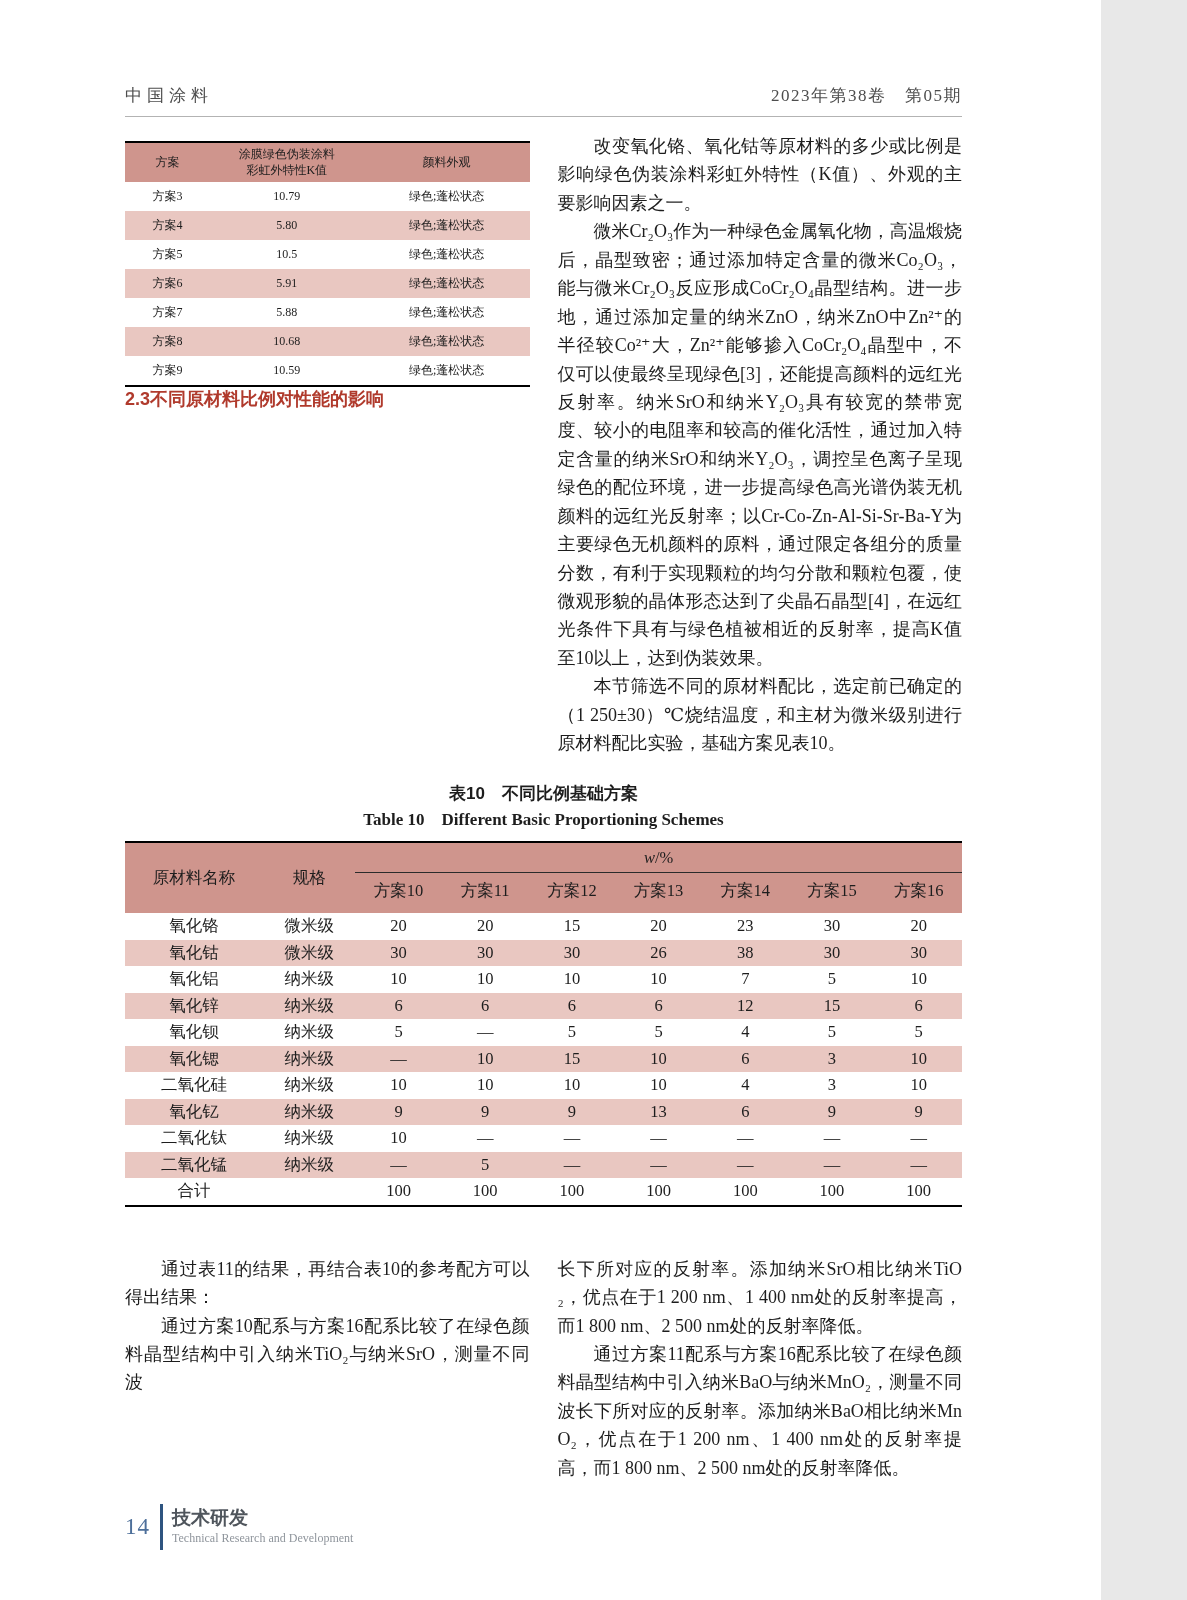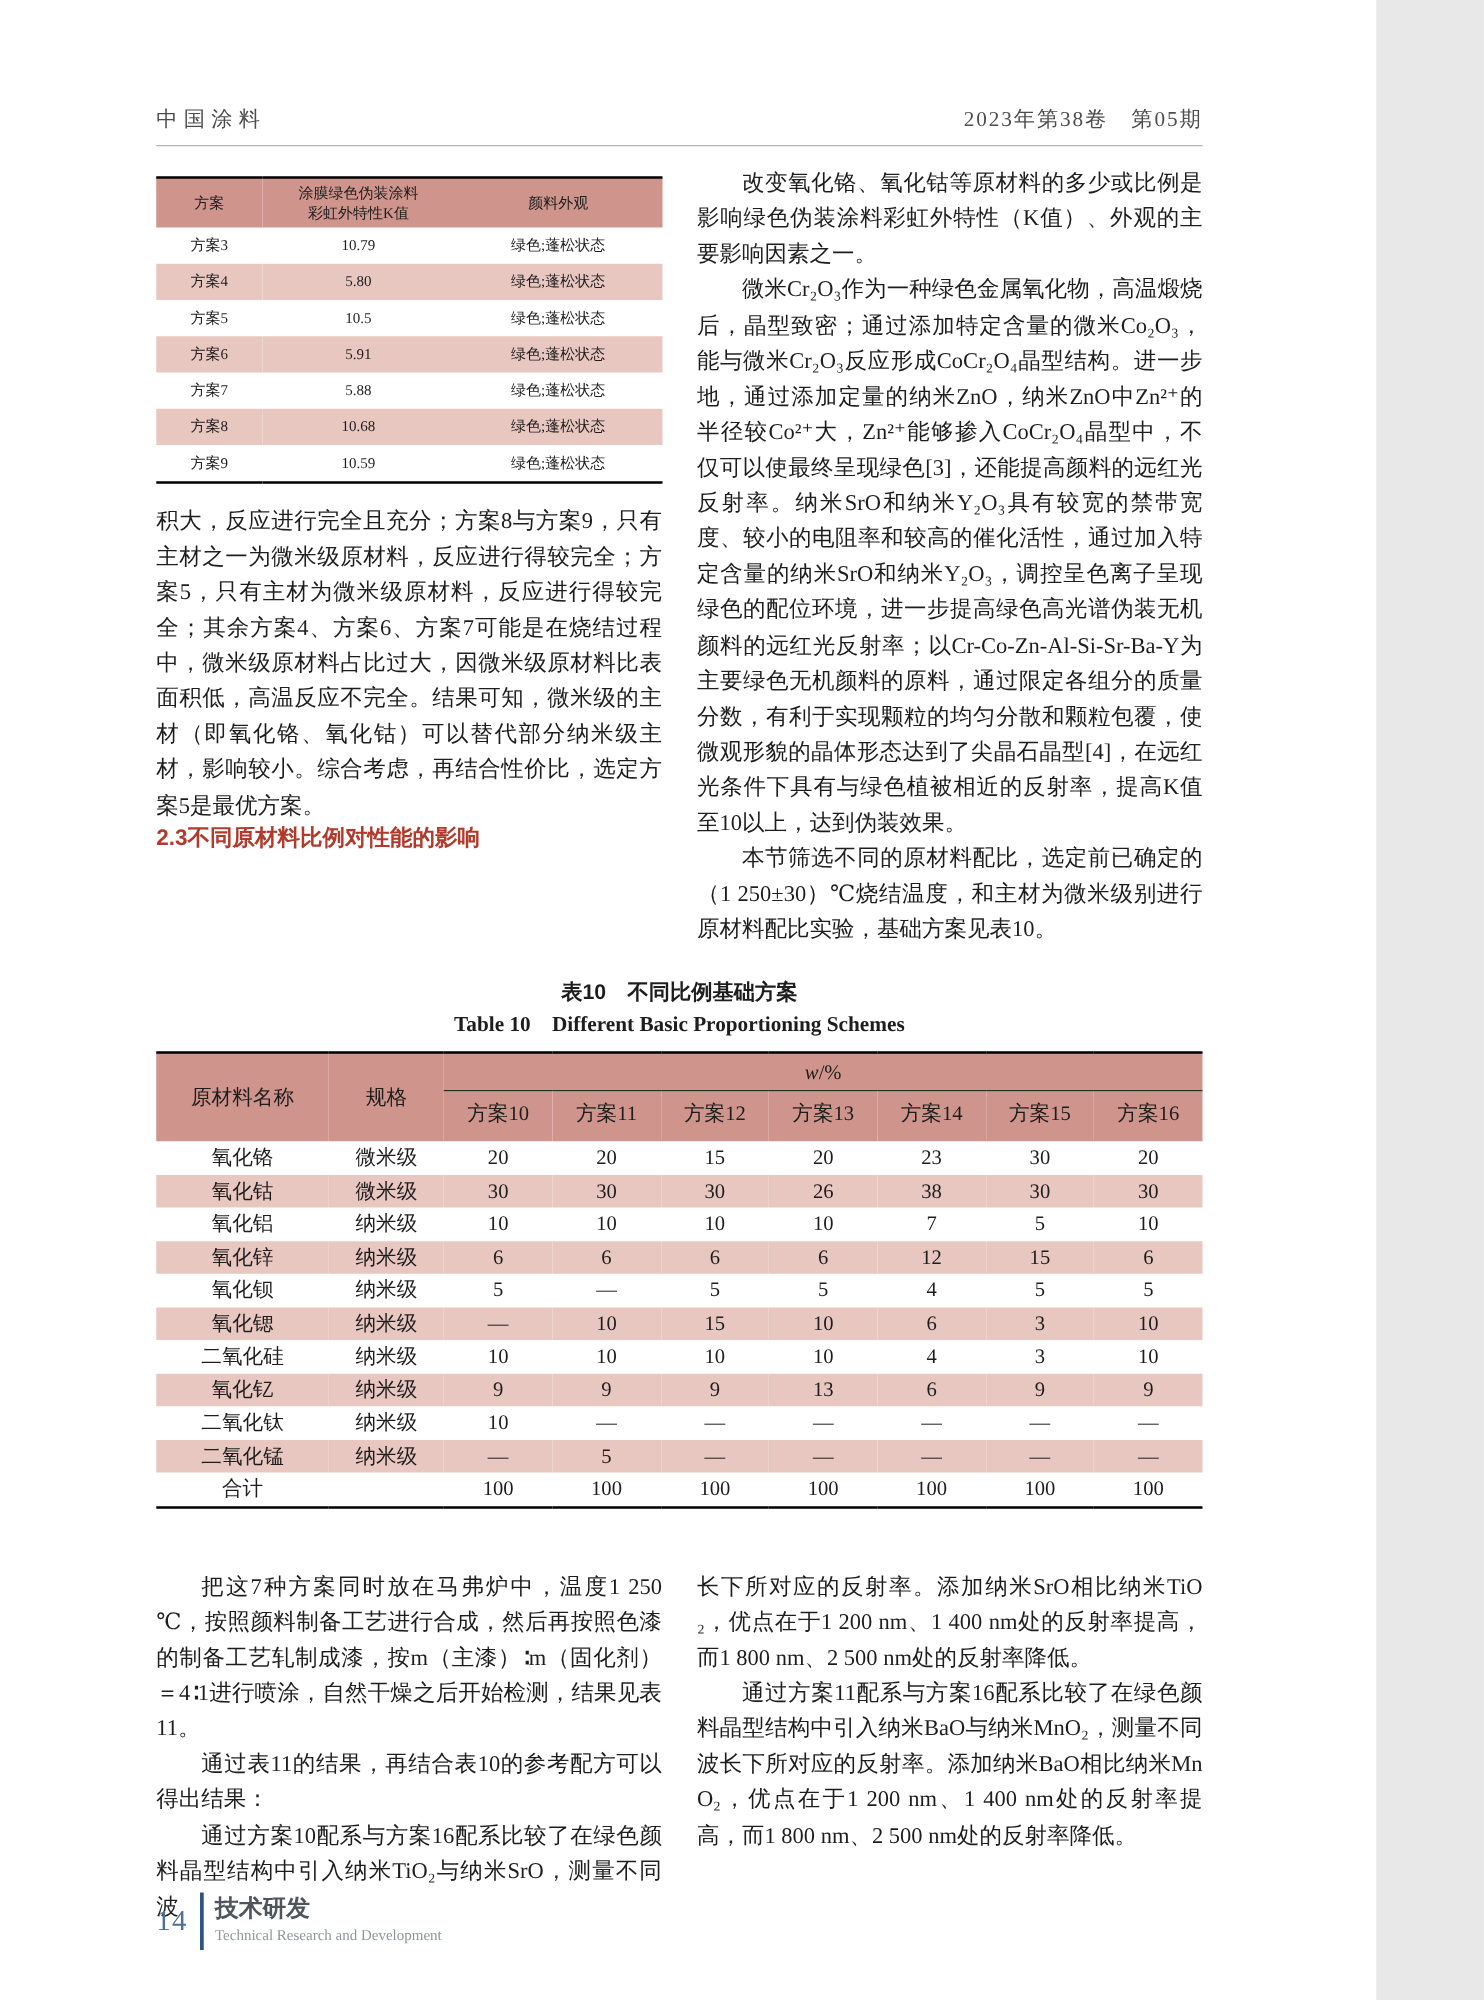--- a/index.html
+++ b/index.html
@@ -40,21 +40,21 @@
   
   .body{font-size:18px;line-height:1.58;text-align:justify;margin:0;word-break:break-all;}
   .ind{text-indent:2em;}
   .after-table{margin-top:15px;}
   .section-heading{
     display:flex;align-items:baseline;margin:0 0 0;
     font-family:"Liberation Sans","DejaVu Sans",sans-serif;font-weight:bold;
     font-size:18px;color:#b03a2c;
   }
   
-  .page-footer{position:absolute;left:125px;bottom:40px;display:flex;align-items:center;}
+  .page-footer{position:absolute;left:125px;bottom:50px;display:flex;align-items:center;}
   .pgnum{font-size:23px;color:#4d6f9a;margin-right:10px;letter-spacing:1px;}
   .vbar{width:3px;height:46px;background:#2e5480;margin-right:9px;}
   .fzh{font-family:"Liberation Sans","DejaVu Sans",sans-serif;font-weight:bold;font-size:19px;color:#4f555c;line-height:1.1;}
   .fen{font-size:12px;color:#8f959c;margin-top:3px;}
   :root{--hdr-pink:#cf958d;--row-pink:#e9c7c1;}
 </style>
 </head>
 <body>
 
 <div class="page">
@@ -113,21 +113,20 @@
               <td>10.68</td>
               <td>绿色;蓬松状态</td>
             </tr>
             <tr>
               <td>方案9</td>
               <td>10.59</td>
               <td>绿色;蓬松状态</td>
             </tr>
           </tbody>
       </table>
-      <p class="body after-table">积大，反应进行完全且充分；方案8与方案9，只有主材之一为微米级原材料，反应进行得较完全；方案5，只有主材为微米级原材料，反应进行得较完全；其余方案4、方案6、方案7可能是在烧结过程中，微米级原材料占比过大，因微米级原材料比表面积低，高温反应不完全。结果可知，微米级的主材（即氧化铬、氧化钴）可以替代部分纳米级主材，影响较小。综合考虑，再结合性价比，选定方案5是最优方案。</p>
       <h3 class="section-heading">
         <span>2.3</span>
         <span>不同原材料比例对性能的影响</span>
       </h3>
     </div>
     <div class="col">
       <p class="body ind">改变氧化铬、氧化钴等原材料的多少或比例是影响绿色伪装涂料彩虹外特性（K值）、外观的主要影响因素之一。</p>
       <p class="body ind">微米Cr₂O₃作为一种绿色金属氧化物，高温煅烧后，晶型致密；通过添加特定含量的微米Co₂O₃，能与微米Cr₂O₃反应形成CoCr₂O₄晶型结构。进一步地，通过添加定量的纳米ZnO，纳米ZnO中Zn²⁺的半径较Co²⁺大，Zn²⁺能够掺入CoCr₂O₄晶型中，不仅可以使最终呈现绿色[3]，还能提高颜料的远红光反射率。纳米SrO和纳米Y₂O₃具有较宽的禁带宽度、较小的电阻率和较高的催化活性，通过加入特定含量的纳米SrO和纳米Y₂O₃，调控呈色离子呈现绿色的配位环境，进一步提高绿色高光谱伪装无机颜料的远红光反射率；以Cr-Co-Zn-Al-Si-Sr-Ba-Y为主要绿色无机颜料的原料，通过限定各组分的质量分数，有利于实现颗粒的均匀分散和颗粒包覆，使微观形貌的晶体形态达到了尖晶石晶型[4]，在远红光条件下具有与绿色植被相近的反射率，提高K值至10以上，达到伪装效果。</p>
       <p class="body ind">本节筛选不同的原材料配比，选定前已确定的（1 250±30）℃烧结温度，和主材为微米级别进行原材料配比实验，基础方案见表10。</p>
     </div>
@@ -287,21 +286,20 @@
             <td>100</td>
             <td>100</td>
             <td>100</td>
           </tr>
         </tbody>
     </table>
   </section>
 
   <div class="two-col" style="margin-top:48px;">
     <div class="col">
-      <p class="body ind">把这7种方案同时放在马弗炉中，温度1 250 ℃，按照颜料制备工艺进行合成，然后再按照色漆的制备工艺轧制成漆，按m（主漆）∶m（固化剂）＝4∶1进行喷涂，自然干燥之后开始检测，结果见表11。</p>
       <p class="body ind">通过表11的结果，再结合表10的参考配方可以得出结果：</p>
       <p class="body ind">通过方案10配系与方案16配系比较了在绿色颜料晶型结构中引入纳米TiO₂与纳米SrO，测量不同波</p>
     </div>
     <div class="col">
       <p class="body">长下所对应的反射率。添加纳米SrO相比纳米TiO₂，优点在于1 200 nm、1 400 nm处的反射率提高，而1 800 nm、2 500 nm处的反射率降低。</p>
       <p class="body ind">通过方案11配系与方案16配系比较了在绿色颜料晶型结构中引入纳米BaO与纳米MnO₂，测量不同波长下所对应的反射率。添加纳米BaO相比纳米MnO₂，优点在于1 200 nm、1 400 nm处的反射率提高，而1 800 nm、2 500 nm处的反射率降低。</p>
     </div>
   </div>
 
   <footer class="page-footer">

